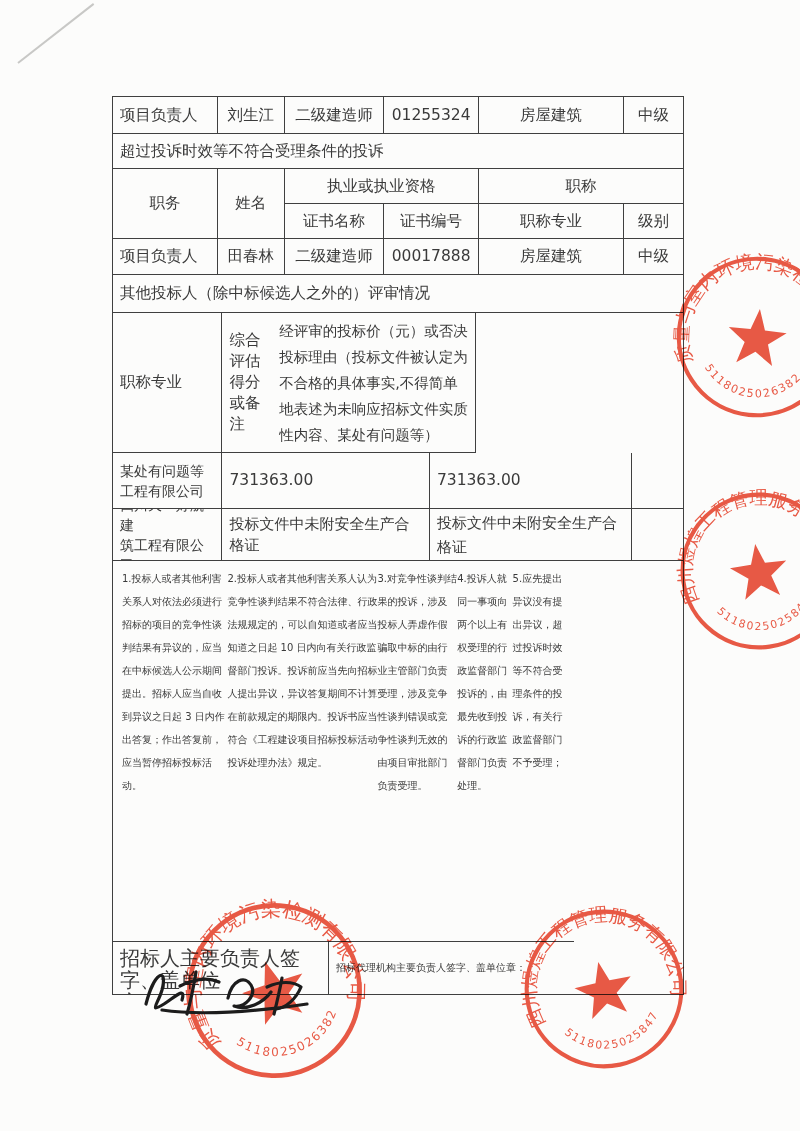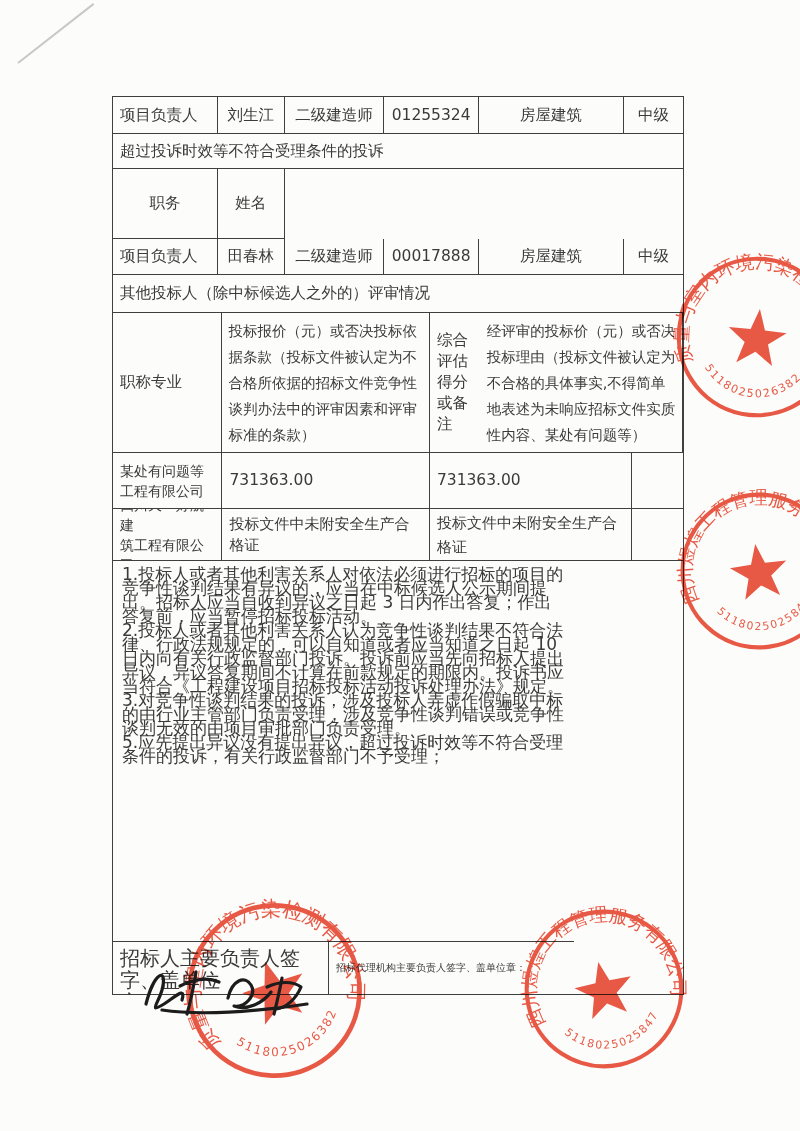--- a/index.html
+++ b/index.html
@@ -28,22 +28,22 @@
   .noR{border-right:none !important;}
   .noB{border-bottom:none !important;}
   .ctr{justify-content:center;}
   .sub{display:flex;flex-direction:column;box-sizing:border-box;}
   .subrow{display:flex;flex:1;}
   .subrow .cell{height:100%;}
   .pre{white-space:pre-line;}
   .hdr-long{font-size:14.5px;line-height:26px;padding:5px 6px;align-items:flex-start;}
   .company{font-size:14px;line-height:20px;}
   .notes-body{
-    flex-direction:column;align-items:flex-start;justify-content:flex-start;
-    font-size:17px;line-height:14px;padding:6px 9px;
+    flex-direction:row;align-items:flex-start;justify-content:flex-start;
+    font-size:10px;line-height:23px;padding:6px 9px;
   }
   .notes-body p{margin:0;}
   .sig-label{font-size:20px;line-height:22px;align-items:flex-start;padding:5px 7px;}
   .agency-label{font-size:10px;}
   .seal{position:absolute;z-index:5;color:var(--seal);opacity:.88;mix-blend-mode:multiply;pointer-events:none;}
   .seal text{font-family:"DejaVu Sans",sans-serif;fill:var(--seal);}
   .signature{position:absolute;z-index:6;pointer-events:none;}
   
   .c1{width:18.4%;} .c2{width:11.7%;} .c3{width:17.5%;} .c4{width:16.6%;} .c5{width:25.5%;} .c6{width:10.3%;}
   .qualblock{width:34.1%;} .titleblock{width:35.8%;}
@@ -73,38 +73,51 @@
       <div class="cell c6 ctr noR">中级</div>
     </div>
 
     <div class="row" style="height:35px">
       <div class="cell noR" style="width:100%">超过投诉时效等不符合受理条件的投诉</div>
     </div>
 
     <div class="row" style="height:70px">
       <div class="cell c1 ctr">职务</div>
       <div class="cell c2 ctr">姓名</div>
+      <div class="sub qualblock">
+        <div class="subtop">执业或执业资格</div>
+        <div class="subrow">
+          <div class="cell q-sub1 ctr">证书名称</div>
+          <div class="cell q-sub2 ctr">证书编号</div>
+        </div>
+      </div>
+      <div class="sub titleblock">
+        <div class="subtop noR">职称</div>
+        <div class="subrow">
+          <div class="cell t-sub1 ctr">职称专业</div>
+          <div class="cell t-sub2 ctr noR">级别</div>
+        </div>
+      </div>
     </div>
 
     <div class="row" style="height:36px">
       <div class="cell c1">项目负责人</div>
       <div class="cell c2 ctr">田春林</div>
       <div class="cell c3 ctr">二级建造师</div>
       <div class="cell c4 ctr">00017888</div>
       <div class="cell c5 ctr">房屋建筑</div>
       <div class="cell c6 ctr noR">中级</div>
     </div>
 
     <div class="row" style="height:38px">
       <div class="cell noR" style="width:100%">其他投标人（除中标候选人之外的）评审情况</div>
     </div>
 
     <div class="row" style="height:140px">
       <div class="cell d1">职称专业</div>
-      <div class="cell d2 hdr-long">投标报价（元）或否决投标依据条款（投标文件被认定为不合格所依据的招标文件竞争性谈判办法中的评审因素和评审标准的条款）</div>
       <div class="cell d4 pre noR">综合
 评估
 得分
 或备
 注</div>
       <div class="cell d3 hdr-long">经评审的投标价（元）或否决投标理由（投标文件被认定为不合格的具体事实,不得简单地表述为未响应招标文件实质性内容、某处有问题等）</div>
     </div>
 
     <div class="row" style="height:56px">
       <div class="cell d1 pre company">某处有问题等
@@ -120,20 +133,21 @@
       <div class="cell d2" style="font-size:15px">投标文件中未附安全生产合格证</div>
       <div class="cell d3" style="font-size:15px;line-height:24px">投标文件中未附安全生产合格证</div>
       <div class="cell d4 noR"></div>
     </div>
 
     <div class="row" style="height:381px">
       <div class="cell notes-body noR" style="width:80.8%">
         <p>1.投标人或者其他利害关系人对依法必须进行招标的项目的竞争性谈判结果有异议的，应当在中标候选人公示期间提出。招标人应当自收到异议之日起 3 日内作出答复；作出答复前，应当暂停招标投标活动。</p>
         <p>2.投标人或者其他利害关系人认为竞争性谈判结果不符合法律、行政法规规定的，可以自知道或者应当知道之日起 10 日内向有关行政监督部门投诉。投诉前应当先向招标人提出异议，异议答复期间不计算在前款规定的期限内。投诉书应当符合《工程建设项目招标投标活动投诉处理办法》规定。</p>
         <p>3.对竞争性谈判结果的投诉，涉及投标人弄虚作假骗取中标的由行业主管部门负责受理，涉及竞争性谈判错误或竞争性谈判无效的由项目审批部门负责受理。</p>
+        <p>4.投诉人就同一事项向两个以上有权受理的行政监督部门投诉的，由最先收到投诉的行政监督部门负责处理。</p>
         <p>5.应先提出异议没有提出异议，超过投诉时效等不符合受理条件的投诉，有关行政监督部门不予受理；</p>
       </div>
     </div>
 
     <div class="row" style="height:52px">
       <div class="cell s1 sig-label pre noB">招标人主要负责人签字、盖单位
 章:</div>
       <div class="cell s2 agency-label noR noB">招标代理机构主要负责人签字、盖单位章：</div>
     </div>
 

